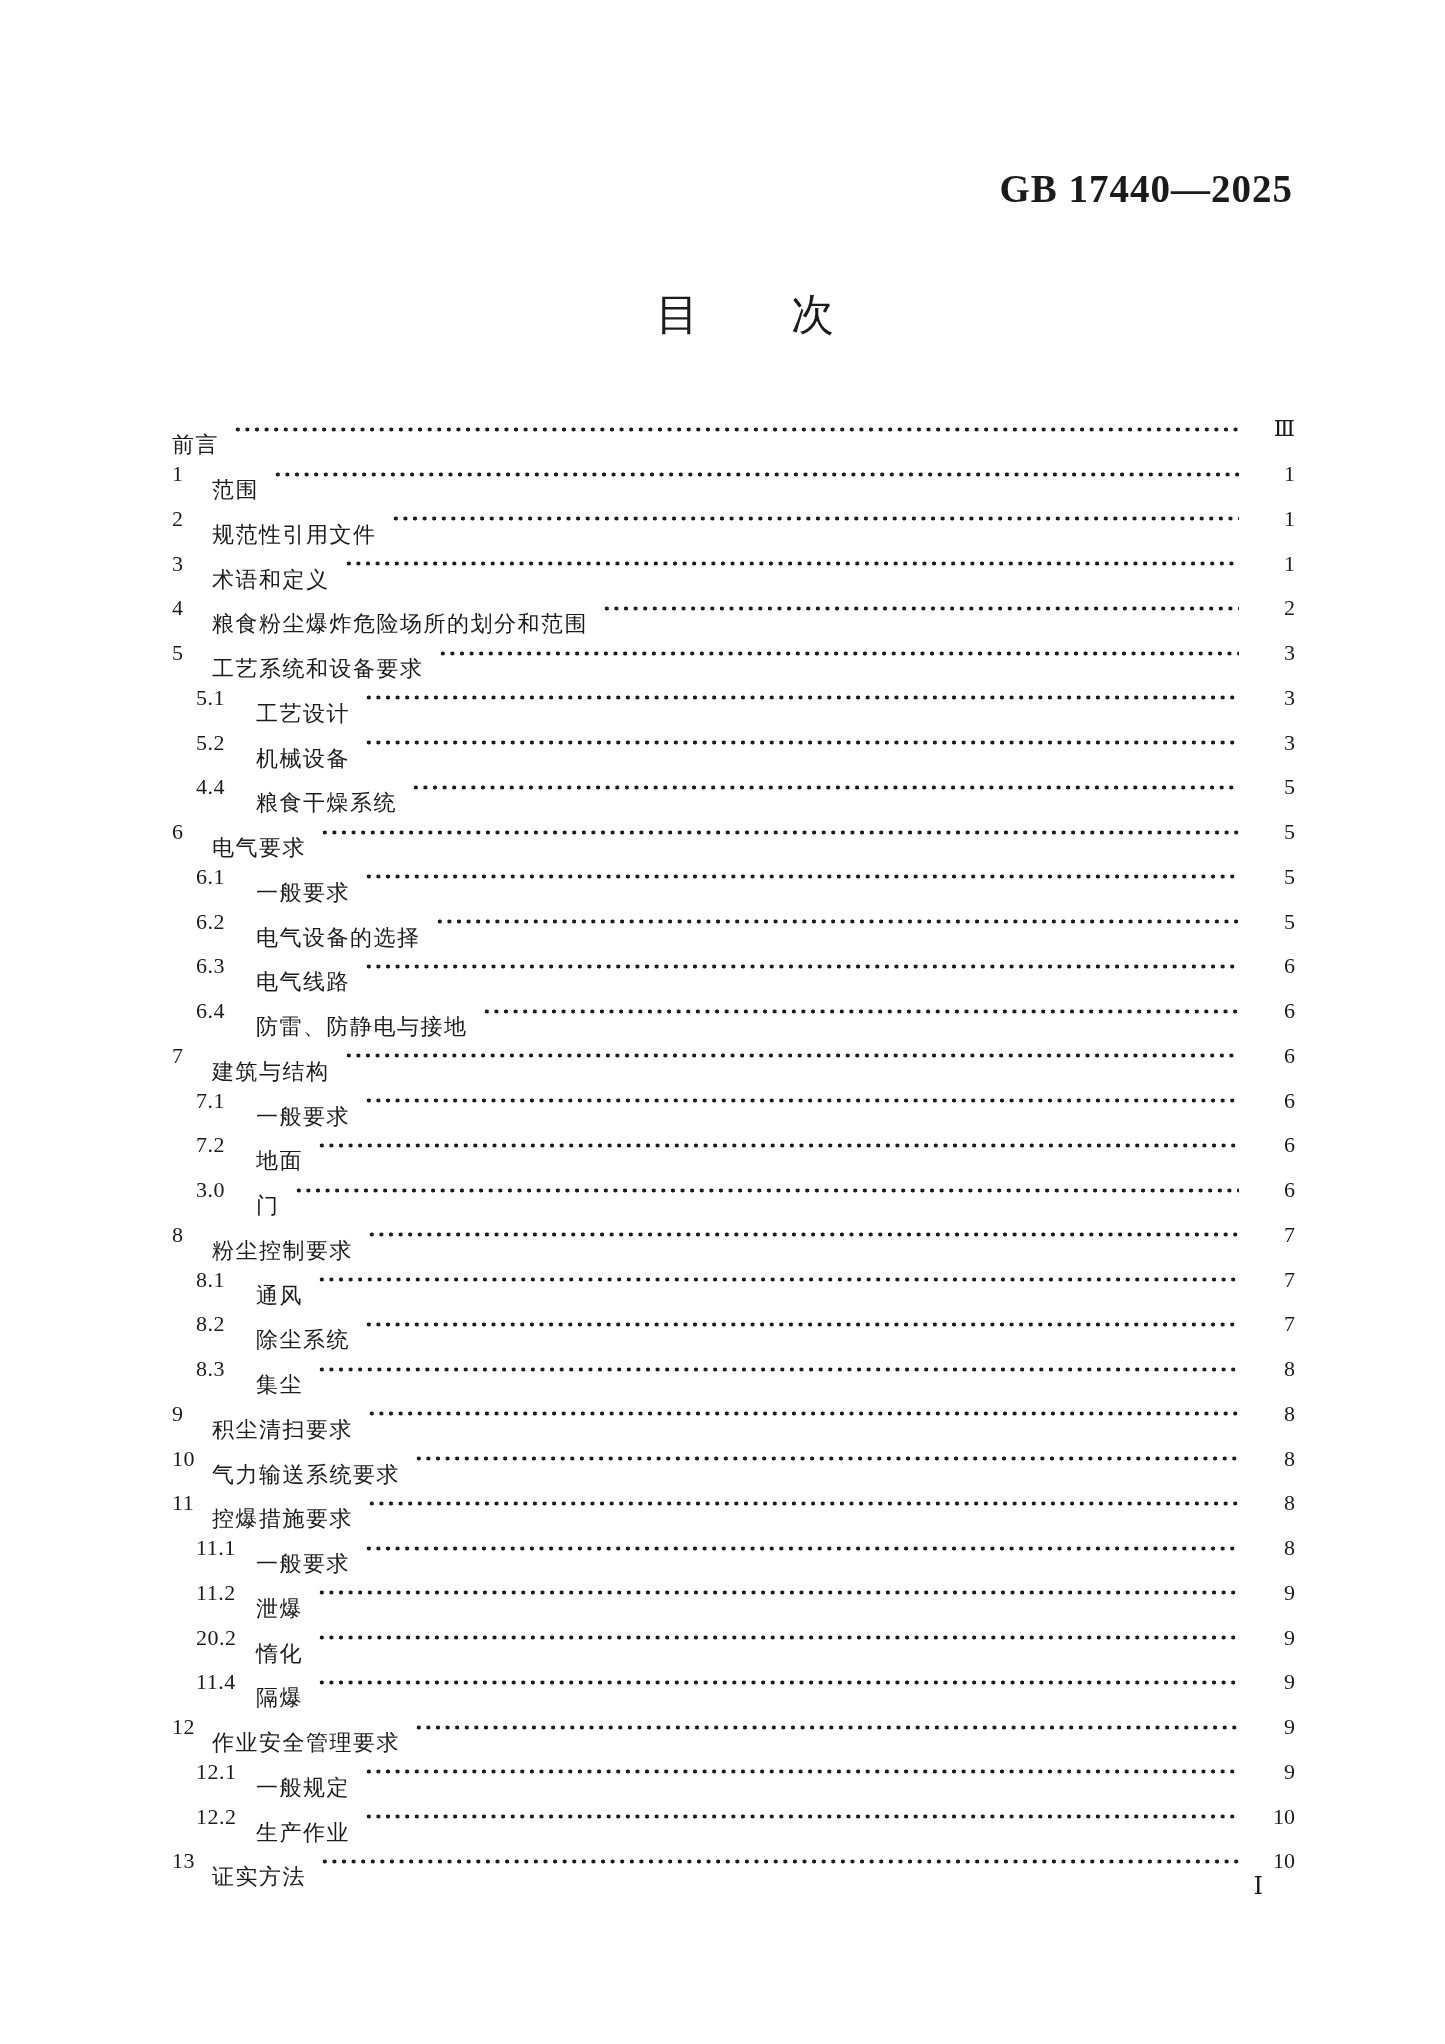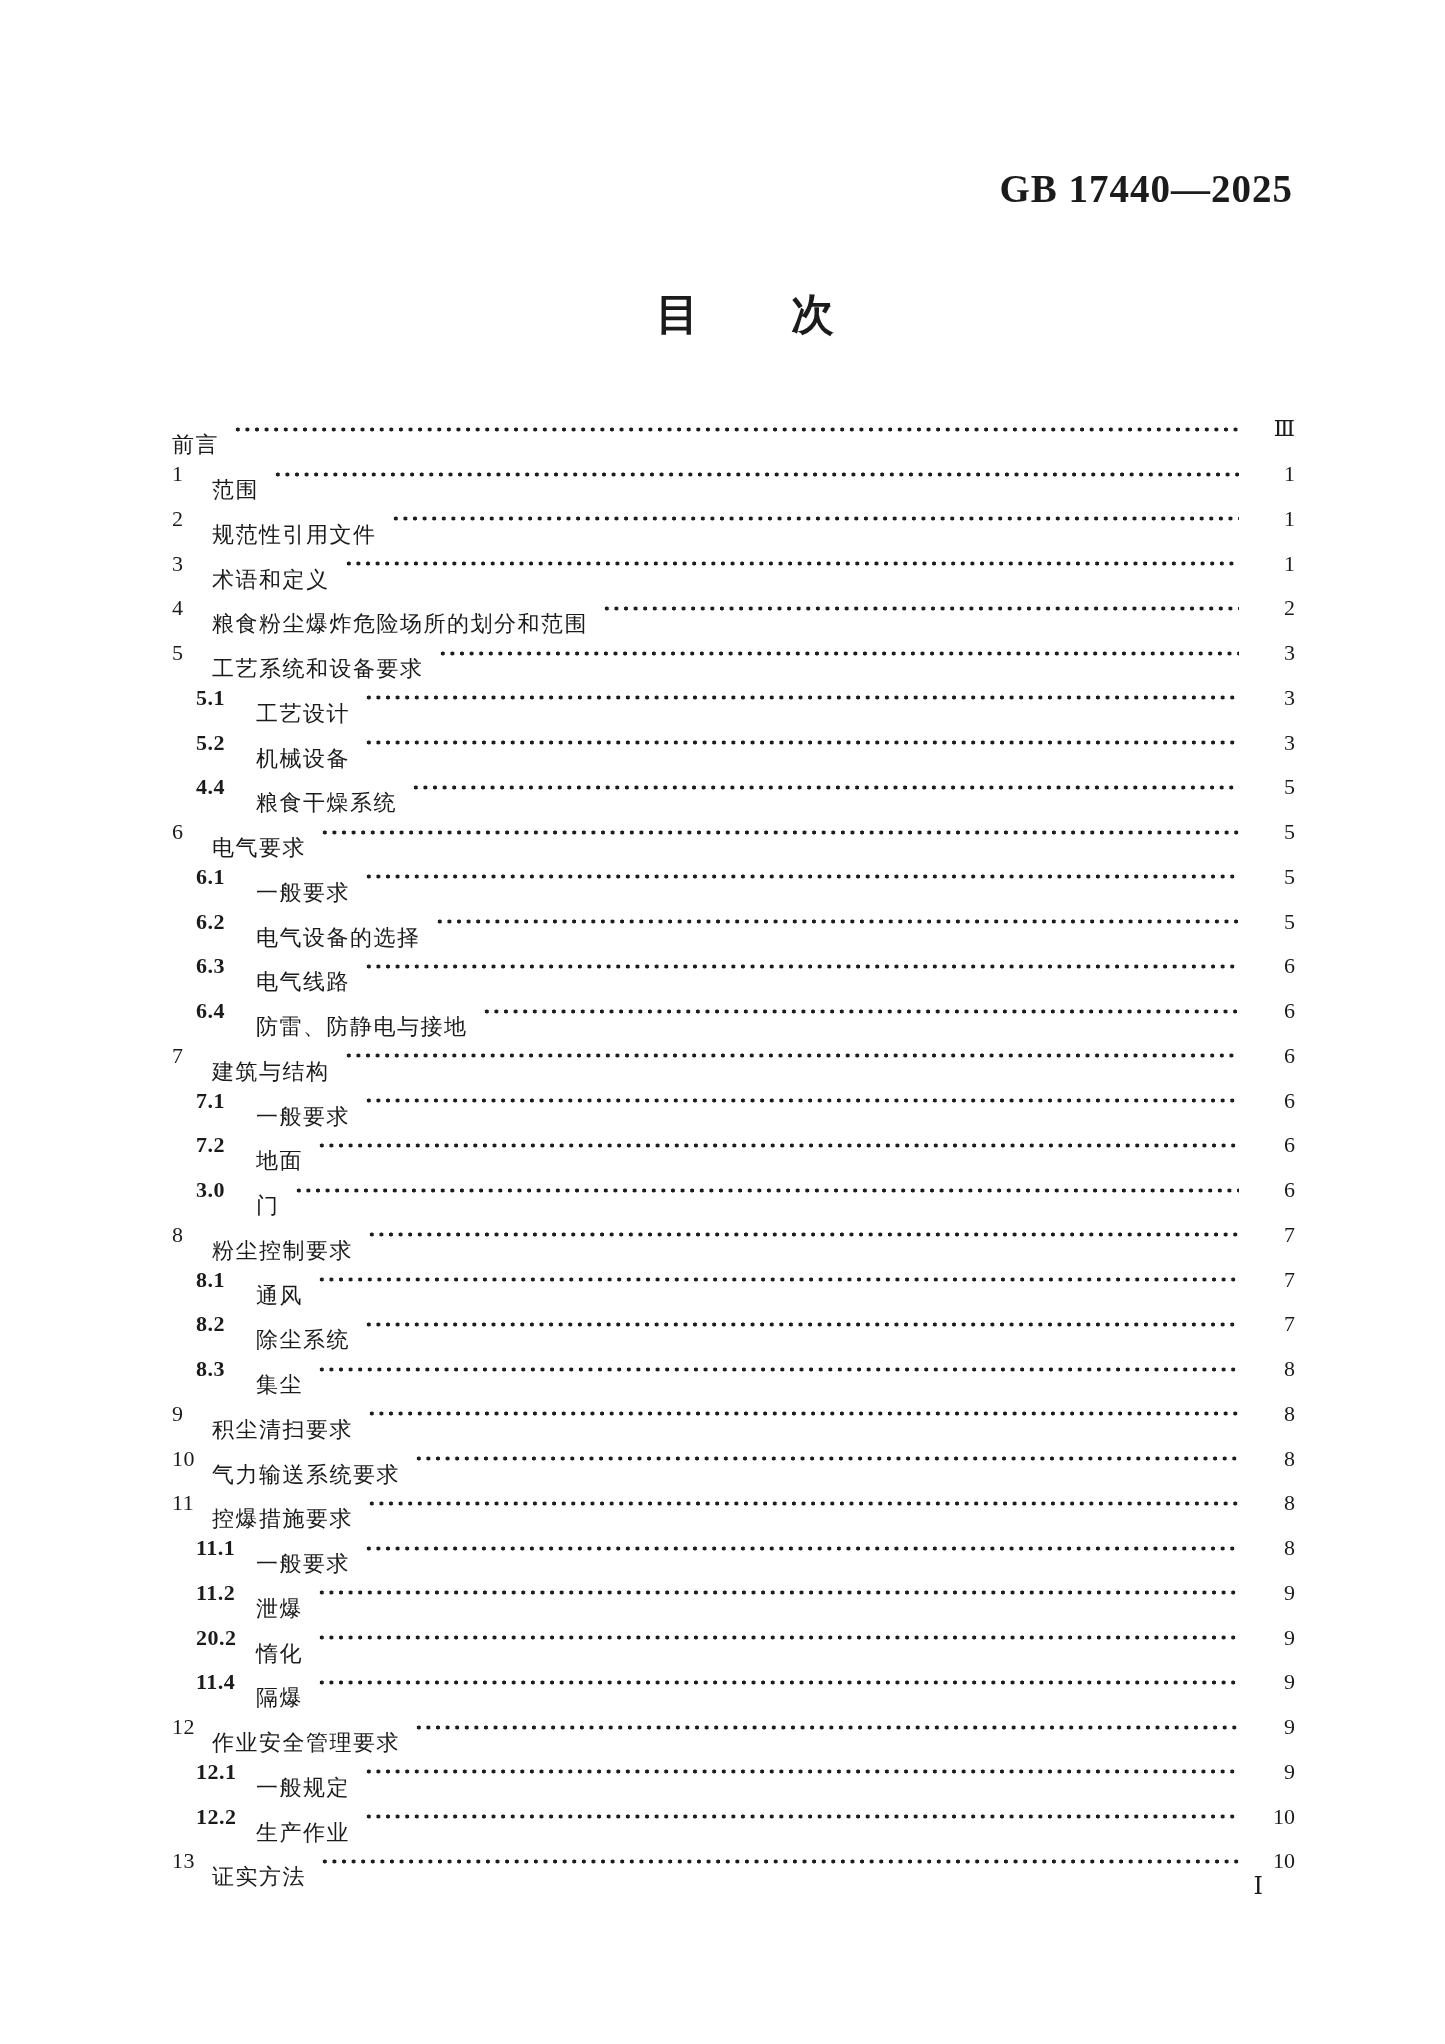--- a/index.html
+++ b/index.html
@@ -19,42 +19,42 @@
     letter-spacing:1px;
     white-space:nowrap;
   }
   .page-title{
     position:absolute;
     top:286px;left:0;right:0;
     text-align:center;
     padding-left:47px; 
     font-family:"Liberation Sans","DejaVu Sans",sans-serif;
     font-size:43px;
-    font-weight:bold;
+    font-weight:normal;
     letter-spacing:2px;
     white-space:pre;
   }
   .toc{
     position:absolute;
     top:407px;left:172px;right:150px;
   }
   .toc-row{
     display:flex;
     align-items:center;
     height:44.75px;
     font-size:22px;
     white-space:nowrap;
   }
   .toc-row .num{
     flex:0 0 auto;
     letter-spacing:0.5px;
   }
   .toc-row.lvl0 .num{width:40px;}
   .toc-row.lvl1{padding-left:24px;}
-  .toc-row.lvl1 .num{width:60px;font-weight:bold;}
+  .toc-row.lvl1 .num{width:60px;}
   .toc-row .label{
     flex:0 0 auto;
     letter-spacing:1.5px;
     margin-top:32px;
   }
   .toc-row .leader{
     flex:1 1 auto;
     align-self:stretch;
     margin:0 10px 0 14px;
     background-image:radial-gradient(circle,#1c1c1c 1.75px,rgba(0,0,0,0) 2.3px);

